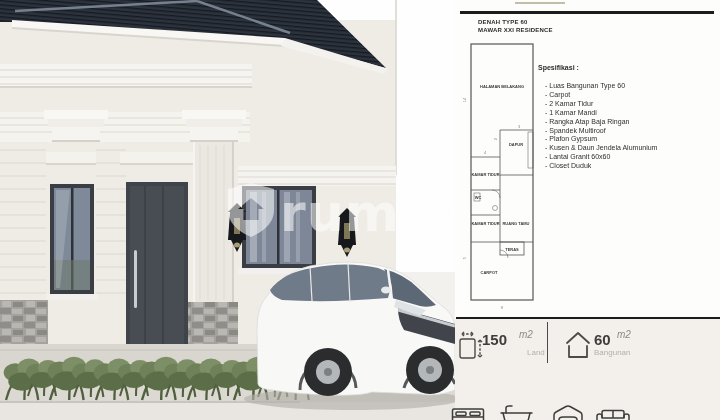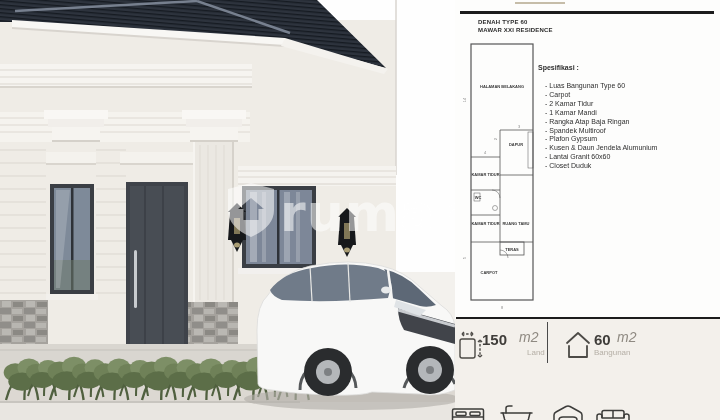--- a/index.html
+++ b/index.html
@@ -12,21 +12,21 @@
   .rule-bottom{position:absolute;left:1px;top:317px;width:264px;height:2.5px;background:#1c1c1c;}
   .title{position:absolute;left:23px;top:19px;color:#2b2b2b;font-size:6px;font-weight:bold;
          line-height:7.5px;letter-spacing:.2px;}
   #plan-svg{position:absolute;left:0;top:38px;}
   .specs{position:absolute;left:83px;top:64px;width:180px;color:#2e2e2e;}
   .specs-h{font-size:7px;font-weight:bold;}
   .specs-list{margin-top:11px;}
   .spec-item{font-size:7px;line-height:8.9px;padding-left:7px;white-space:nowrap;}
   .lower{position:absolute;left:0;top:319px;width:265px;height:101px;background:#f3f0eb;}
   .val{position:absolute;font-size:15px;font-weight:bold;color:#3f3d3a;}
-  .unit{position:absolute;font-size:14px;color:#8f8a82;font-style:italic;}
+  .unit{position:absolute;font-size:10px;color:#8f8a82;font-style:italic;}
   .cap{position:absolute;font-size:8px;color:#b5afa6;}
   .divider{position:absolute;left:92px;top:3px;width:1.4px;height:41px;background:#4a4a4a;}
   .icon-abs{position:absolute;}
 </style>
 </head>
 <body>
 
 <div id="stage">
 
   <svg id="scene" viewBox="0 0 455 420" width="455" height="420">

